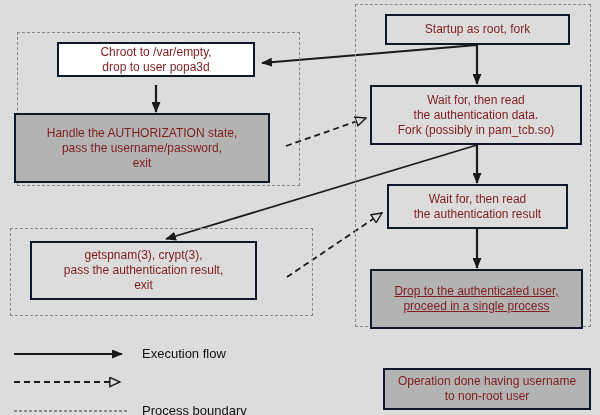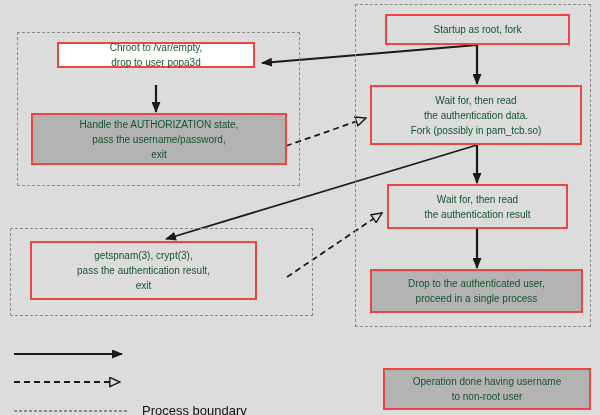--- a/index.html
+++ b/index.html
@@ -22,24 +22,24 @@
     width: 600px;
     height: 415px;
   }
   .node {
     position: absolute;
     box-sizing: border-box;
     display: flex;
     align-items: center;
     justify-content: center;
     text-align: center;
-    border: 2px solid #ef4444;
-    font-size: 10px;
+    border: 2px solid #0f172a;
+    font-size: 12px;
     line-height: 15px;
-    color: #14532d;
+    color: #7f1d1d;
     white-space: pre-line;
     z-index: 3;
   }
   .node.white  { background: #ffffff; }
   .node.plain  { background: #dcdcdc; }
   .node.shaded { background: #b3b3b3; }
   .boundary {
     position: absolute;
     box-sizing: border-box;
     border: 1.5px dashed #8a8a8a;
@@ -92,43 +92,44 @@
 
     <line x1="477" y1="229" x2="477" y2="268" stroke="#1a1a1a" stroke-width="2.2" marker-end="url(#filled-arrow)"></line>
 
     <line x1="14" y1="354" x2="122" y2="354" stroke="#1a1a1a" stroke-width="2.2" marker-end="url(#filled-arrow)"></line>
 
     <line x1="14" y1="382" x2="120" y2="382" stroke="#1a1a1a" stroke-width="2.2" stroke-dasharray="6,4" marker-end="url(#hollow-arrow)"></line>
 
     <line x1="14" y1="411" x2="128" y2="411" stroke="#8a8a8a" stroke-width="2" stroke-dasharray="3,2"></line>
   </svg>
 
-  <div class="node white" style="left:57px; top:42px; width:198px; height:26px;">Chroot to /var/empty,
+  <div class="node white" style="left:57px; top:42px; width:198px; height:35px;">Chroot to /var/empty,
 drop to user popa3d</div>
 
-  <div class="node shaded" style="left:31px; top:113px; width:256px; height:52px;">Handle the AUTHORIZATION state,
+  <div class="node shaded" style="left:14px; top:113px; width:256px; height:70px;">Handle the AUTHORIZATION state,
 pass the username/password,
 exit</div>
 
   <div class="node plain" style="left:30px; top:241px; width:227px; height:59px;">getspnam(3), crypt(3),
 pass the authentication result,
 exit</div>
 
   <div class="node plain" style="left:385px; top:14px; width:185px; height:31px;">Startup as root, fork</div>
 
   <div class="node plain" style="left:370px; top:85px; width:212px; height:60px;">Wait for, then read
 the authentication data.
 Fork (possibly in pam_tcb.so)</div>
 
   <div class="node plain" style="left:387px; top:184px; width:181px; height:45px;">Wait for, then read
 the authentication result</div>
 
-  <div class="node shaded" style="left:370px; top:269px; width:213px; height:44px;">Drop to the authenticated user,
+  <div class="node shaded" style="left:370px; top:269px; width:213px; height:60px;text-decoration:underline;">Drop to the authenticated user,
 proceed in a single process</div>
 
+  <div class="legend-label" style="left:142px; top:346px;">Execution flow</div>
 
 
   <div class="legend-label" style="left:142px; top:403px;">Process boundary</div>
 
   <div class="node shaded" style="left:383px; top:368px; width:208px; height:42px;">Operation done having username
 to non-root user</div>
 
 </div>
 
 </body></html>

